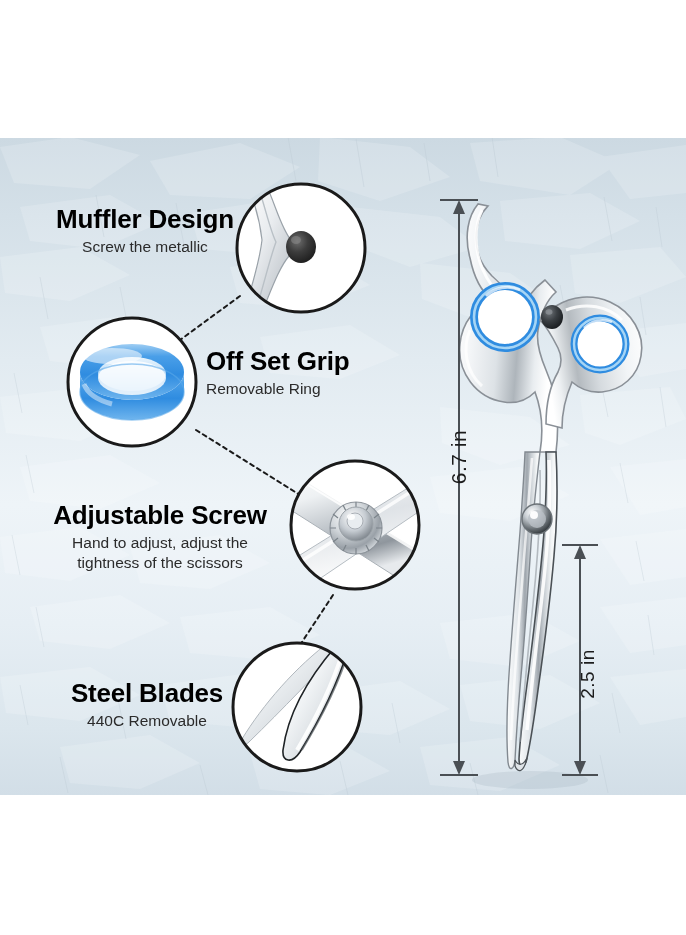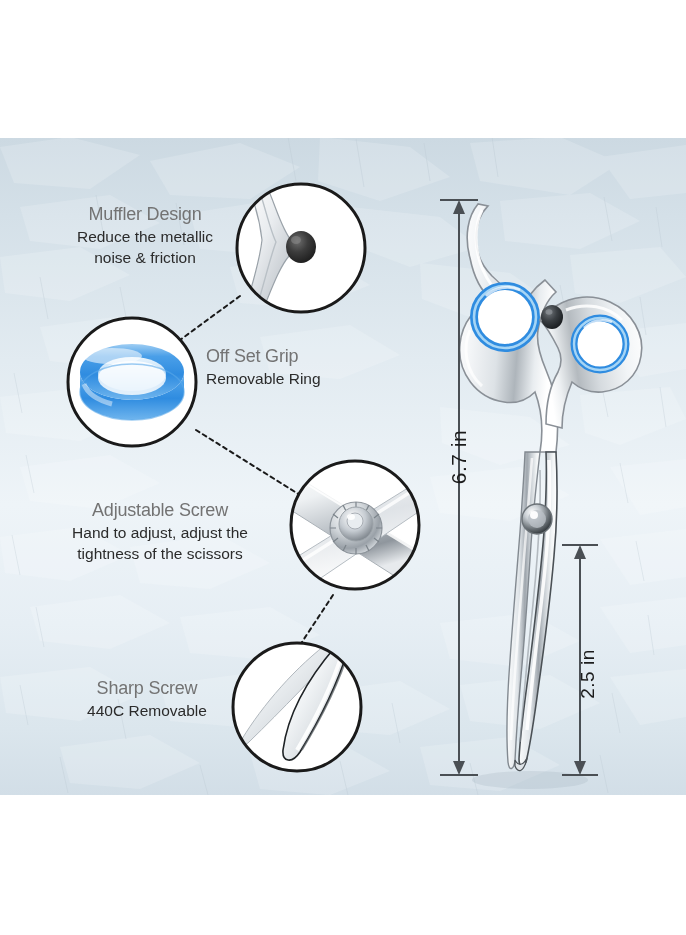--- a/index.html
+++ b/index.html
@@ -51,23 +51,23 @@
     width: 686px; height: 140px;
     background: #ffffff;
   }
 
   
   .callout-text {
     position: absolute;
     text-align: center;
   }
   .callout-title {
-    font-size: 18px;
-    font-weight: normal;
-    color: #737373;
+    font-size: 26px;
+    font-weight: bold;
+    color: #000000;
     letter-spacing: -0.2px;
     line-height: 1.18;
     white-space: nowrap;
     margin: 0 0 2px 0;
   }
   .callout-desc {
     font-size: 15.5px;
     color: #2b2b2b;
     line-height: 1.32;
     margin: 0;
@@ -487,33 +487,32 @@
   </svg>
 
   <div class="bg-top-white"></div>
   <div class="bg-bottom-white"></div>
 
   <div class="dim-label dim-67">6.7 in</div>
   <div class="dim-label dim-25">2.5 in</div>
 
   <div class="callout-text t-muffler">
     <p class="callout-title">Muffler Design</p>
-    <p class="callout-desc">Reduce the metallic</p>
-    <p class="callout-desc">noise &amp; friction</p>
+    <p class="callout-desc">Screw the metallic</p>
   </div>
 
   <div class="callout-text t-offset">
     <p class="callout-title">Off Set Grip</p>
     <p class="callout-desc">Removable Ring</p>
   </div>
 
   <div class="callout-text t-screw">
     <p class="callout-title">Adjustable Screw</p>
     <p class="callout-desc">Hand to adjust, adjust the</p>
     <p class="callout-desc">tightness of the scissors</p>
   </div>
 
   <div class="callout-text t-blades">
-    <p class="callout-title">Sharp Screw</p>
+    <p class="callout-title">Steel Blades</p>
     <p class="callout-desc">440C Removable</p>
   </div>
 
 </div>
 
 </body></html>

